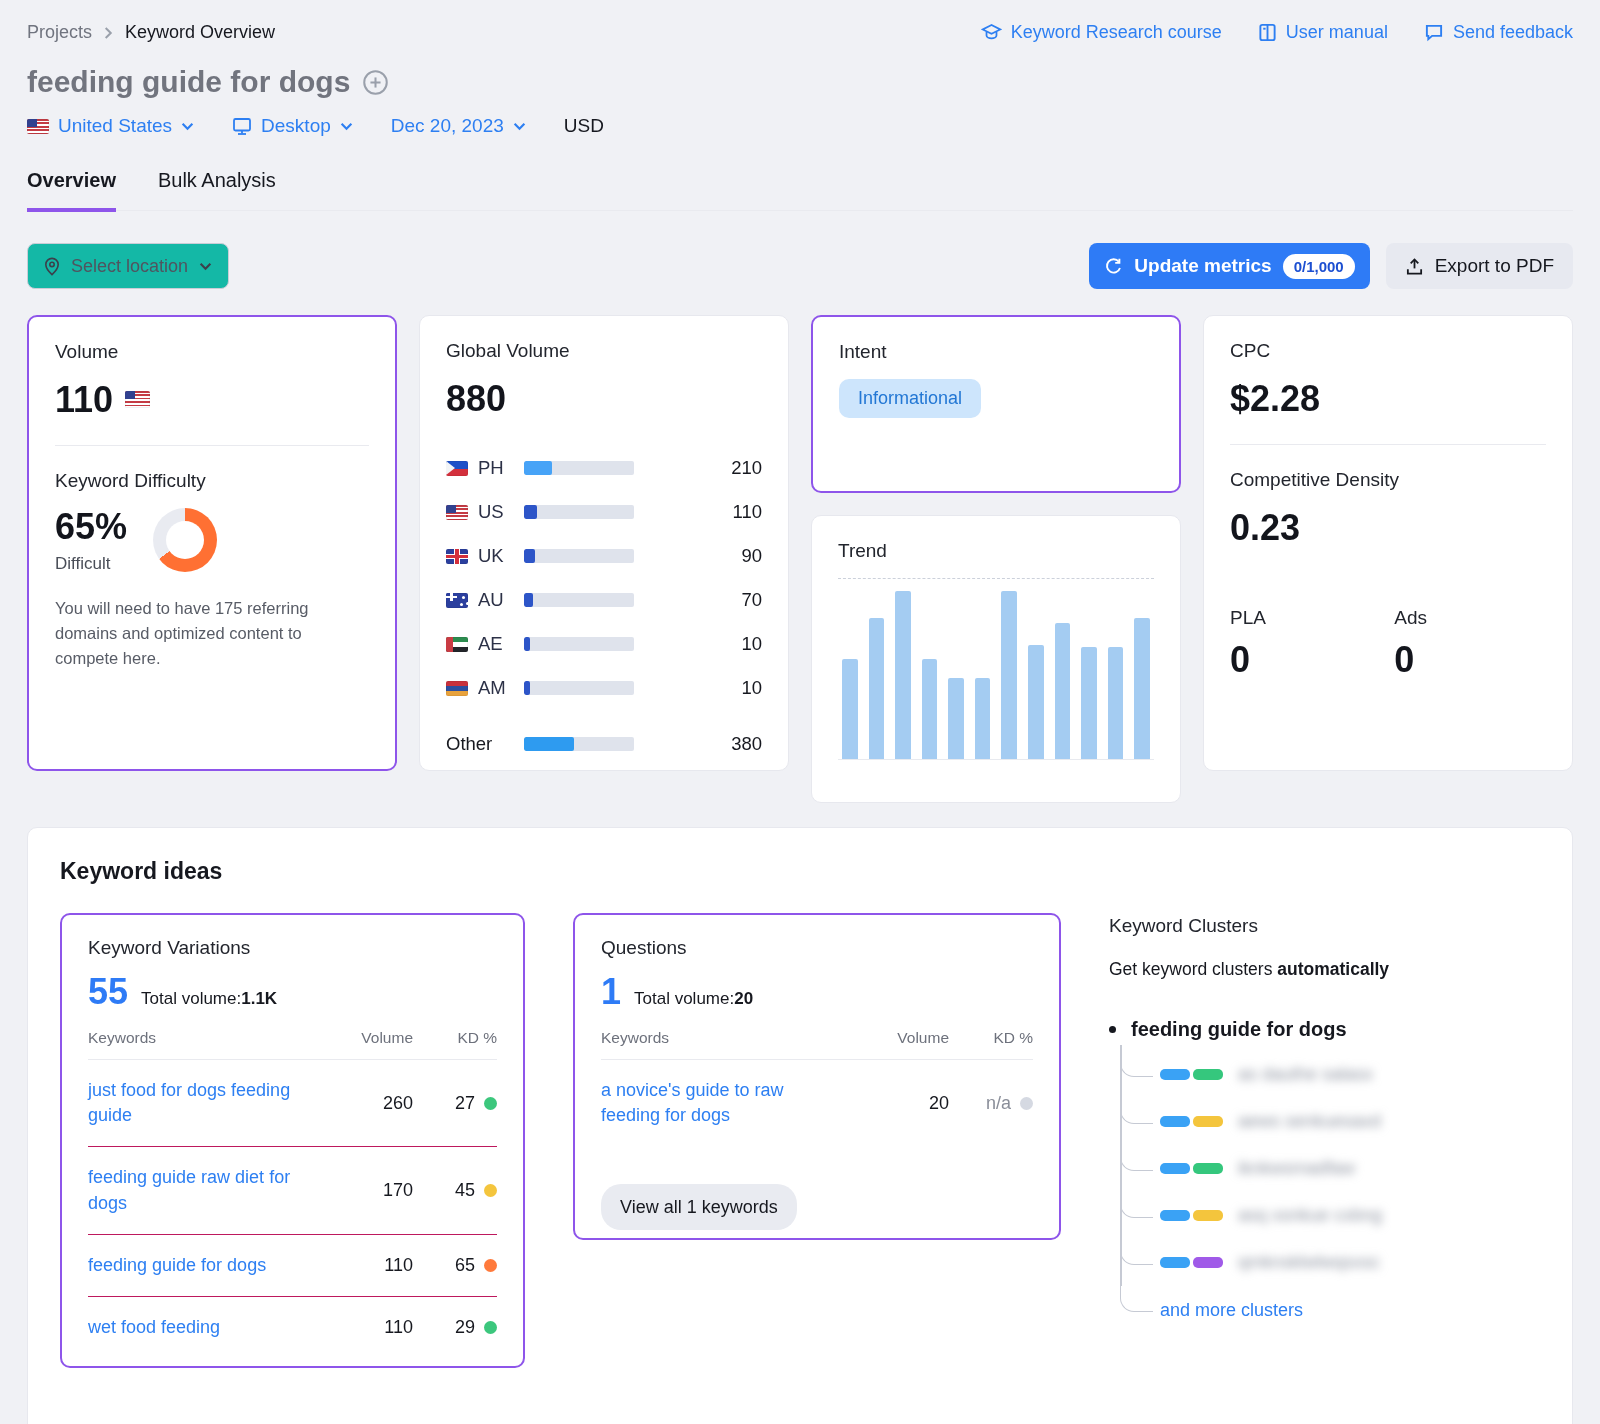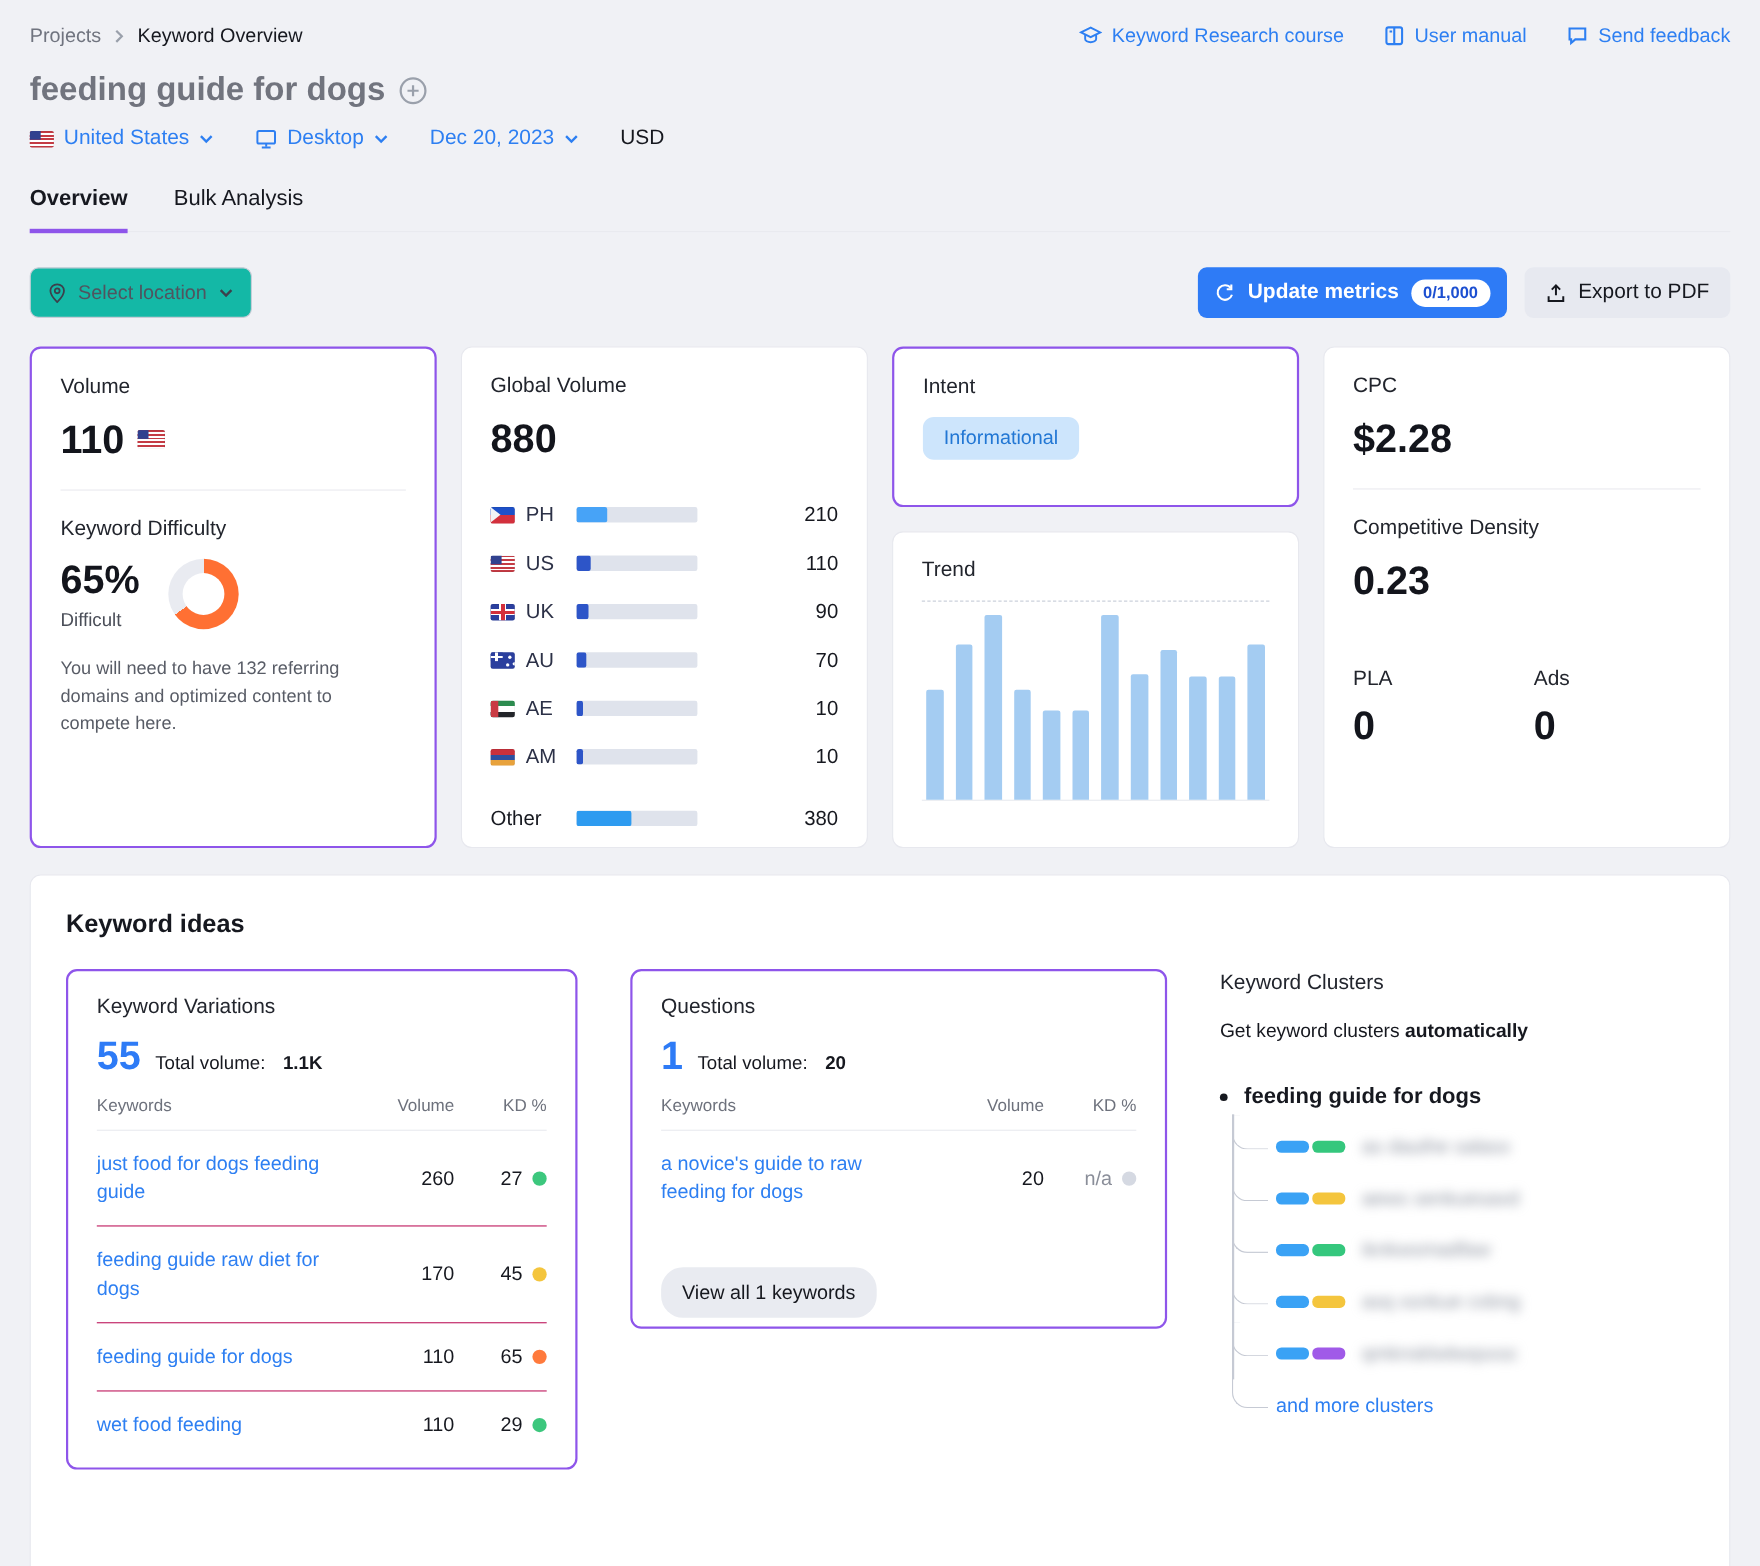--- a/index.html
+++ b/index.html
@@ -32,21 +32,21 @@
   .toolbar-right { display:flex; gap:16px; }
   .btn-update { background:#2e7bf6; color:#fff; border:none; border-radius:8px; height:46px; padding:0 15px; display:flex; align-items:center; gap:11px; font-size:19px; font-weight:600; cursor:pointer; }
   .update-badge { background:#fff; color:#1c4fd1; border-radius:13px; padding:4px 11px; font-size:15px; font-weight:bold; }
   .btn-export { background:#e7e9f0; color:#16181f; border:none; border-radius:8px; height:46px; padding:0 19px; display:flex; align-items:center; gap:11px; font-size:19px; cursor:pointer; }
 
   
   .cards { margin-top:26px; display:grid; grid-template-columns:repeat(4,1fr); gap:22px; }
   .card { background:#fff; border:1px solid #e7e8ee; border-radius:10px; padding:24px 26px; height:456px; }
   .card.highlight { border:2px solid #8e55ea; }
   .col-stack { display:flex; flex-direction:column; gap:22px; }
-  .card-intent { height:146px; }
+  .card-intent { height:178px; }
   .card-trend { height:288px; }
   .card-label { font-size:19px; color:#22252d; }
   .big-num { font-size:36px; font-weight:bold; margin-top:16px; color:#13151c; }
   .divider { border-top:1px solid #e9eaef; margin:24px 0; }
 
   .vol-value-row { display:flex; align-items:center; gap:12px; }
   .kd-row { display:flex; align-items:flex-start; margin-top:14px; }
   .kd-left .big-num { margin-top:0; }
   .kd-level { font-size:17px; color:#4a4e58; margin-top:6px; }
   .donut { width:64px; height:64px; border-radius:50%; margin-left:26px; margin-top:2px;
@@ -75,21 +75,21 @@
 
   
   .ideas-card { margin-top:24px; background:#fff; border:1px solid #e7e8ee; border-radius:10px; padding:30px 32px; min-height:640px; }
   .ideas-title { font-size:23px; font-weight:bold; }
   .ideas-grid { margin-top:28px; display:grid; grid-template-columns:465px 488px 1fr; column-gap:48px; align-items:start; }
   .sub-card { border:2px solid #8e55ea; border-radius:10px; padding:22px 26px 8px; }
   .sub-title { font-size:19px; color:#22252d; }
   .count-row { margin-top:12px; display:flex; align-items:baseline; gap:13px; }
   .count { color:#2e7bf6; font-size:36px; font-weight:bold; }
   .total { font-size:17px; color:#16181f; }
-  .total b { margin-left:16px; }
+  .total b { margin-left:0; }
 
   .kw-table { margin-top:16px; }
   .t-head { display:grid; grid-template-columns:1fr 86px 84px; font-size:15.5px; color:#6d717c; padding-bottom:12px; border-bottom:1px solid #e9eaef; }
   .t-head .th-r { text-align:right; }
   .t-row { display:grid; grid-template-columns:1fr 86px 84px; padding:18px 0; border-bottom:1px solid #be185d; align-items:center; font-size:18px; }
   .t-row:last-child { border-bottom:none; }
   .kw-link { color:#2d7ff2; line-height:1.4; padding-right:10px; cursor:pointer; }
   .q-kw { max-width:210px; }
   .vol-cell { text-align:right; color:#16181f; }
   .kd-cell { display:flex; justify-content:flex-end; align-items:center; gap:9px; color:#16181f; }
@@ -252,21 +252,21 @@
       </div>
       <div class="divider"></div>
       <div class="card-label">Keyword Difficulty</div>
       <div class="kd-row">
         <div class="kd-left">
           <div class="big-num">65%</div>
           <div class="kd-level">Difficult</div>
         </div>
         <div class="donut" style="--kd: 65%;"></div>
       </div>
-      <div class="kd-note">You will need to have 132 referring domains and optimized content to compete here.</div>
+      <div class="kd-note">You will need to have 175 referring domains and optimized content to compete here.</div>
     </div>
 
     <div class="card">
       <div class="card-label">Global Volume</div>
       <div class="big-num">880</div>
       <div class="gv-rows">
         <div class="gv-row">
           <span class="flag flag-ph"></span>
           <span class="gv-code">PH</span>
           <span class="gv-bar">

